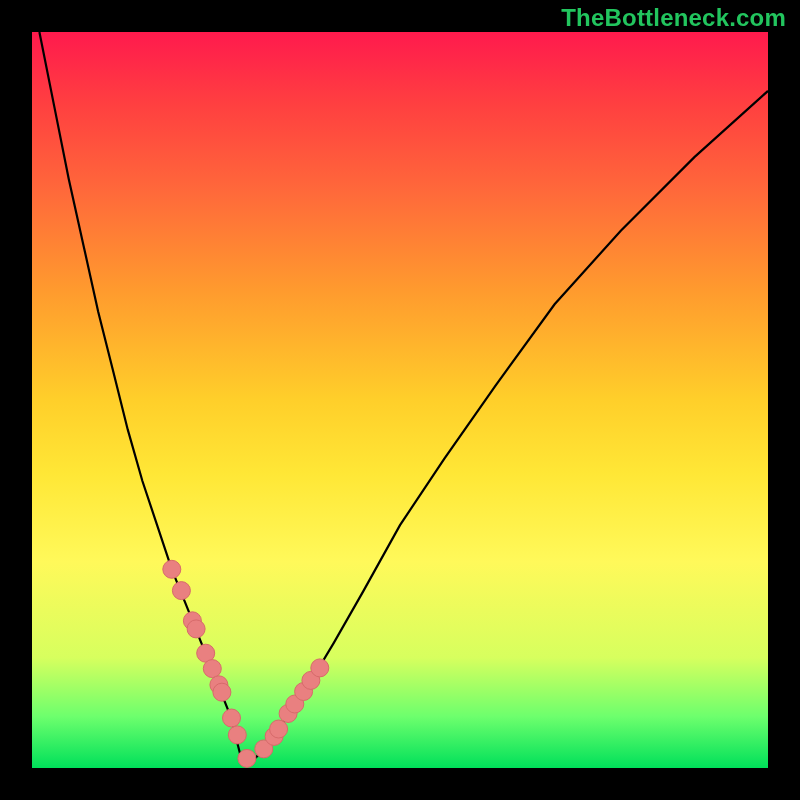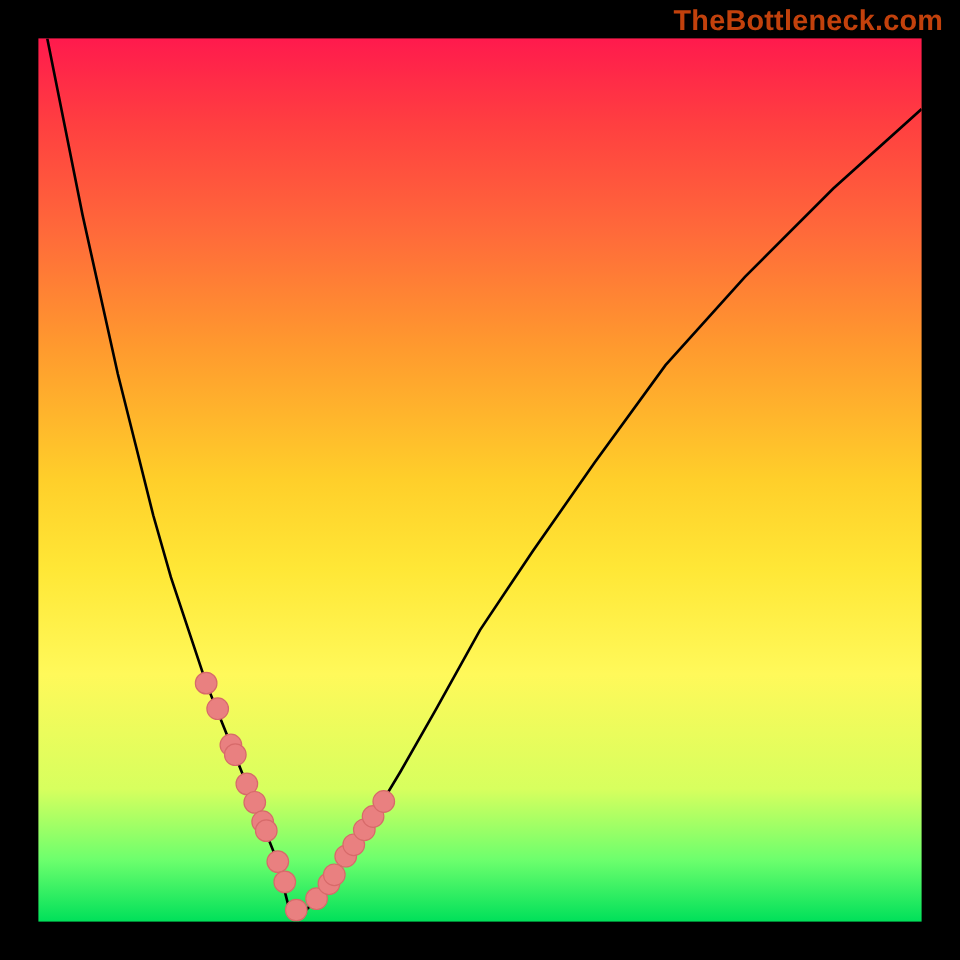--- a/index.html
+++ b/index.html
@@ -10,21 +10,21 @@
     height: 800px;
     background: #000;
   }
   .watermark {
     position: absolute;
     top: 4px;
     right: 14px;
     font-family: Arial, Helvetica, sans-serif;
     font-size: 24px;
     font-weight: 600;
-    color: #c2410c;
+    color: #22c55e;
     letter-spacing: 0.2px;
     z-index: 4;
   }
   .plot-bg {
     position: absolute;
     left: 32px;
     top: 32px;
     width: 736px;
     height: 736px;
     background: linear-gradient(to bottom,

